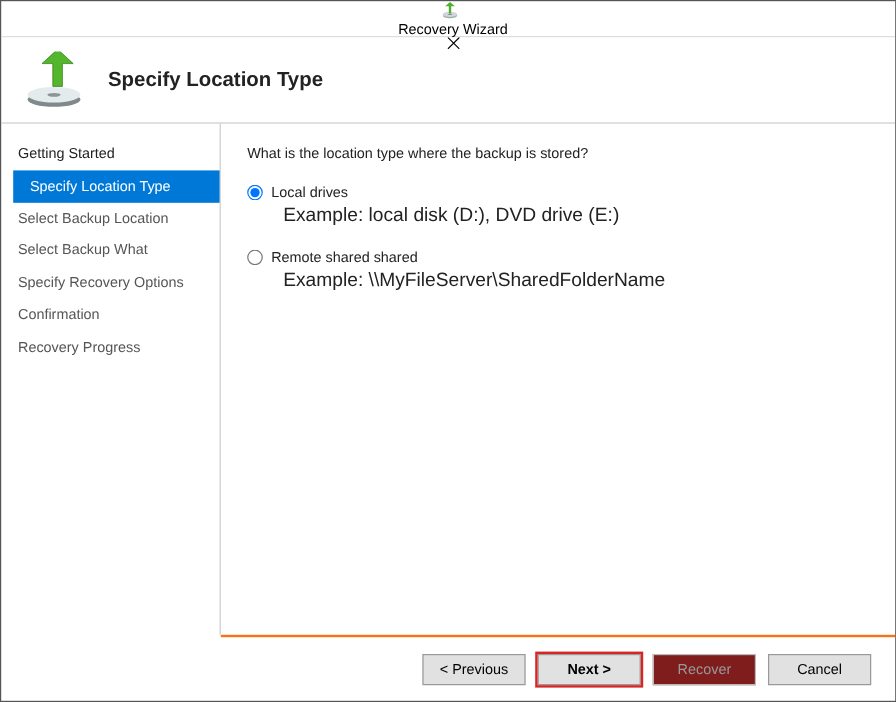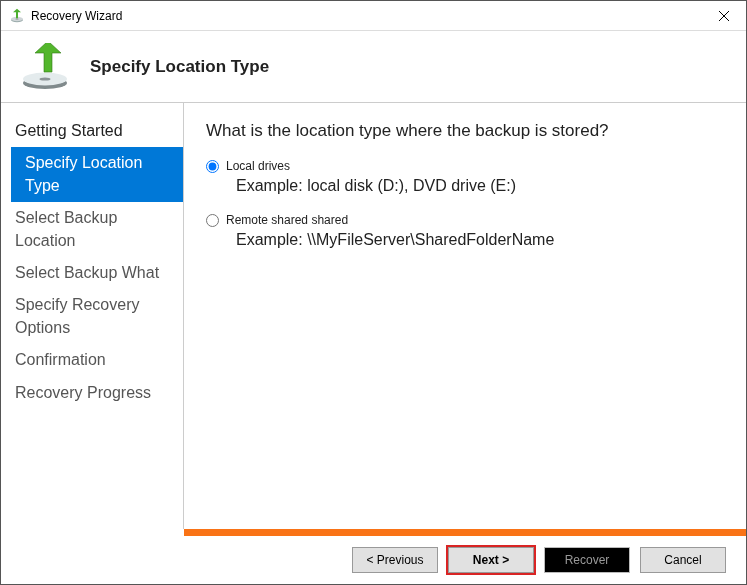--- a/index.html
+++ b/index.html
@@ -15,20 +15,21 @@
       flex-direction: column;
     }
     
     .titlebar {
       height: 30px;
       display: flex;
       align-items: center;
       padding: 0 0 0 8px;
       border-bottom: 1px solid #ddd;
       font-size: 12px;
+      flex-direction: column;
     }
     .titlebar-icon {
       width: 16px;
       height: 16px;
       margin-right: 6px;
     }
     .titlebar-title { flex: 1; }
     .close-btn {
       width: 45px;
       height: 30px;
@@ -53,38 +54,38 @@
       flex: 1;
       display: flex;
     }
     .sidebar {
       width: 183px;
       border-right: 1px solid #ccc;
       padding: 12px 0;
     }
     .sidebar-item {
       padding: 5px 14px;
-      font-size: 16px;
+      font-size: 12px;
       color: #555;
       line-height: 1.4;
       cursor: default;
     }
     .sidebar-item.active {
       background: #0078d7;
       color: #fff;
       margin-left: 10px;
     }
     .sidebar-item.done { color: #222; }
     .content {
       flex: 1;
       padding: 18px 22px;
       position: relative;
     }
     .prompt {
-      font-size: 17px;
+      font-size: 12px;
       color: #222;
       margin-bottom: 18px;
     }
     .option { margin-bottom: 18px; }
     .option-row {
       display: flex;
       align-items: center;
       font-size: 12px;
       color: #222;
     }
@@ -93,21 +94,21 @@
       width: 13px; height: 13px;
     }
     .example {
       font-size: 16px;
       color: #222;
       margin-left: 30px;
       margin-top: 4px;
     }
     
     .footer {
-      border-top: 7px solid #f97316;
+      border-top: 2px solid #f97316;
       height: 55px;
       display: flex;
       align-items: center;
       justify-content: flex-end;
       padding: 0 20px;
       gap: 10px;
       margin-left: 183px;
     }
     .btn {
       min-width: 86px;
@@ -115,21 +116,21 @@
       border: 1px solid #999;
       background: #e1e1e1;
       font-size: 12px;
       font-family: inherit;
       cursor: default;
       display: inline-flex;
       align-items: center;
       justify-content: center;
       color: #000;
     }
-    .btn:disabled { color: #999; background: #000000; border-color:#bbb; }
+    .btn:disabled { color: #999; background: #7f1d1d; border-color:#bbb; }
     .btn.highlight { outline: 2px solid #d92424; outline-offset: 0; font-weight: bold; }
   </style>
 </head>
 <body>
 
 <div class="titlebar">
   <span class="titlebar-icon">
     <svg viewBox="0 0 16 16" width="16" height="16">
       <ellipse cx="8" cy="12" rx="6" ry="2.2" fill="#9aa"></ellipse>
       <ellipse cx="8" cy="11" rx="6" ry="2.2" fill="#d0d6d8"></ellipse>

